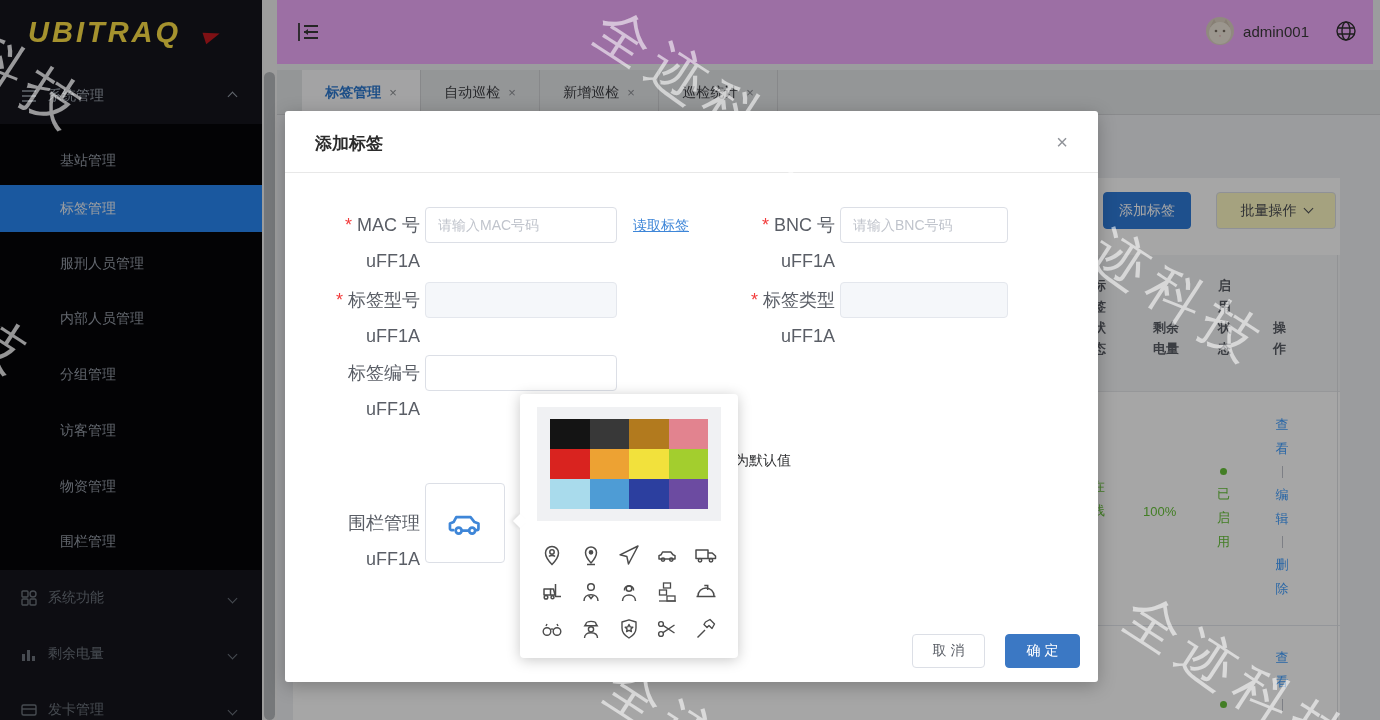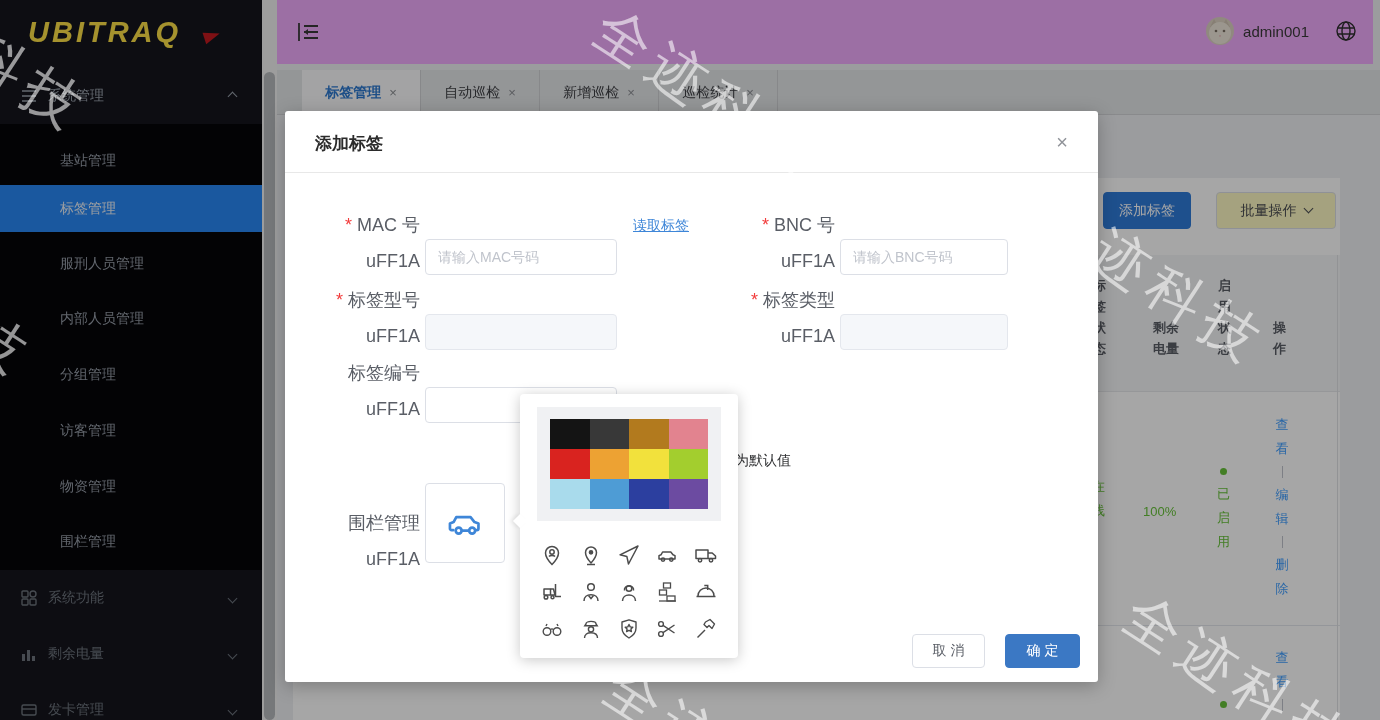--- a/index.html
+++ b/index.html
@@ -64,21 +64,21 @@
   .overlay { left:0; top:0; width:1380px; height:720px; background:rgba(0,0,0,0.35); z-index:40; }
 
   
   .modal { left:285px; top:111px; width:813px; height:571px; background:#ffffff; border-radius:3px; box-shadow:0 4px 18px rgba(0,0,0,0.25); z-index:50; }
   .m-title { position:absolute; left:30px; top:21px; font-size:17px; font-weight:bold; color:#2b2b2b; }
   .m-close { position:absolute; right:30px; top:20px; font-size:20px; color:#909399; cursor:pointer; }
   .m-divider { position:absolute; left:0; top:61px; width:813px; height:1px; background:#e8e8e8; }
   .f-label { position:absolute; height:36px; line-height:36px; text-align:right; color:#5a5e66; font-size:18px; }
   .f-label::after { content:"\uFF1A"; }
   .req::before { content:"* "; color:#f23c3c; }
-  .f-input { position:absolute; height:36px; border:1px solid #dcdfe6; border-radius:4px; background:#fff; padding:0 12px; font-size:14px; color:#303133; outline:none; font-family:inherit;margin-top:32px; }
+  .f-input { position:absolute; height:36px; border:1px solid #dcdfe6; border-radius:4px; background:#fff; padding:0 12px; font-size:14px; color:#303133; outline:none; font-family:inherit; }
   .f-input::placeholder { color:#c0c4cc; }
   .f-input.gray { background:#f5f7fa; border-color:#e4e7ed; }
   .link { position:absolute; color:#3E86D8; font-size:14px; cursor:pointer;text-decoration:underline; }
   .m-note { position:absolute; left:450px; top:341px; font-size:14px; color:#303133; }
   .icon-box { position:absolute; left:140px; top:372px; width:80px; height:80px; border:1px solid #dcdfe6; border-radius:4px; background:#fff; display:flex; align-items:center; justify-content:center; cursor:pointer; }
   .m-btn { position:absolute; height:34px; border-radius:4px; display:flex; align-items:center; justify-content:center; font-size:14px; cursor:pointer; }
   .btn-cancel { left:627px; top:523px; width:73px; background:#fff; border:1px solid #dcdfe6; color:#5a5e66; }
   .btn-confirm { left:720px; top:523px; width:75px; background:#3B78C4; border:1px solid #3B78C4; color:#fff; }
 
   

